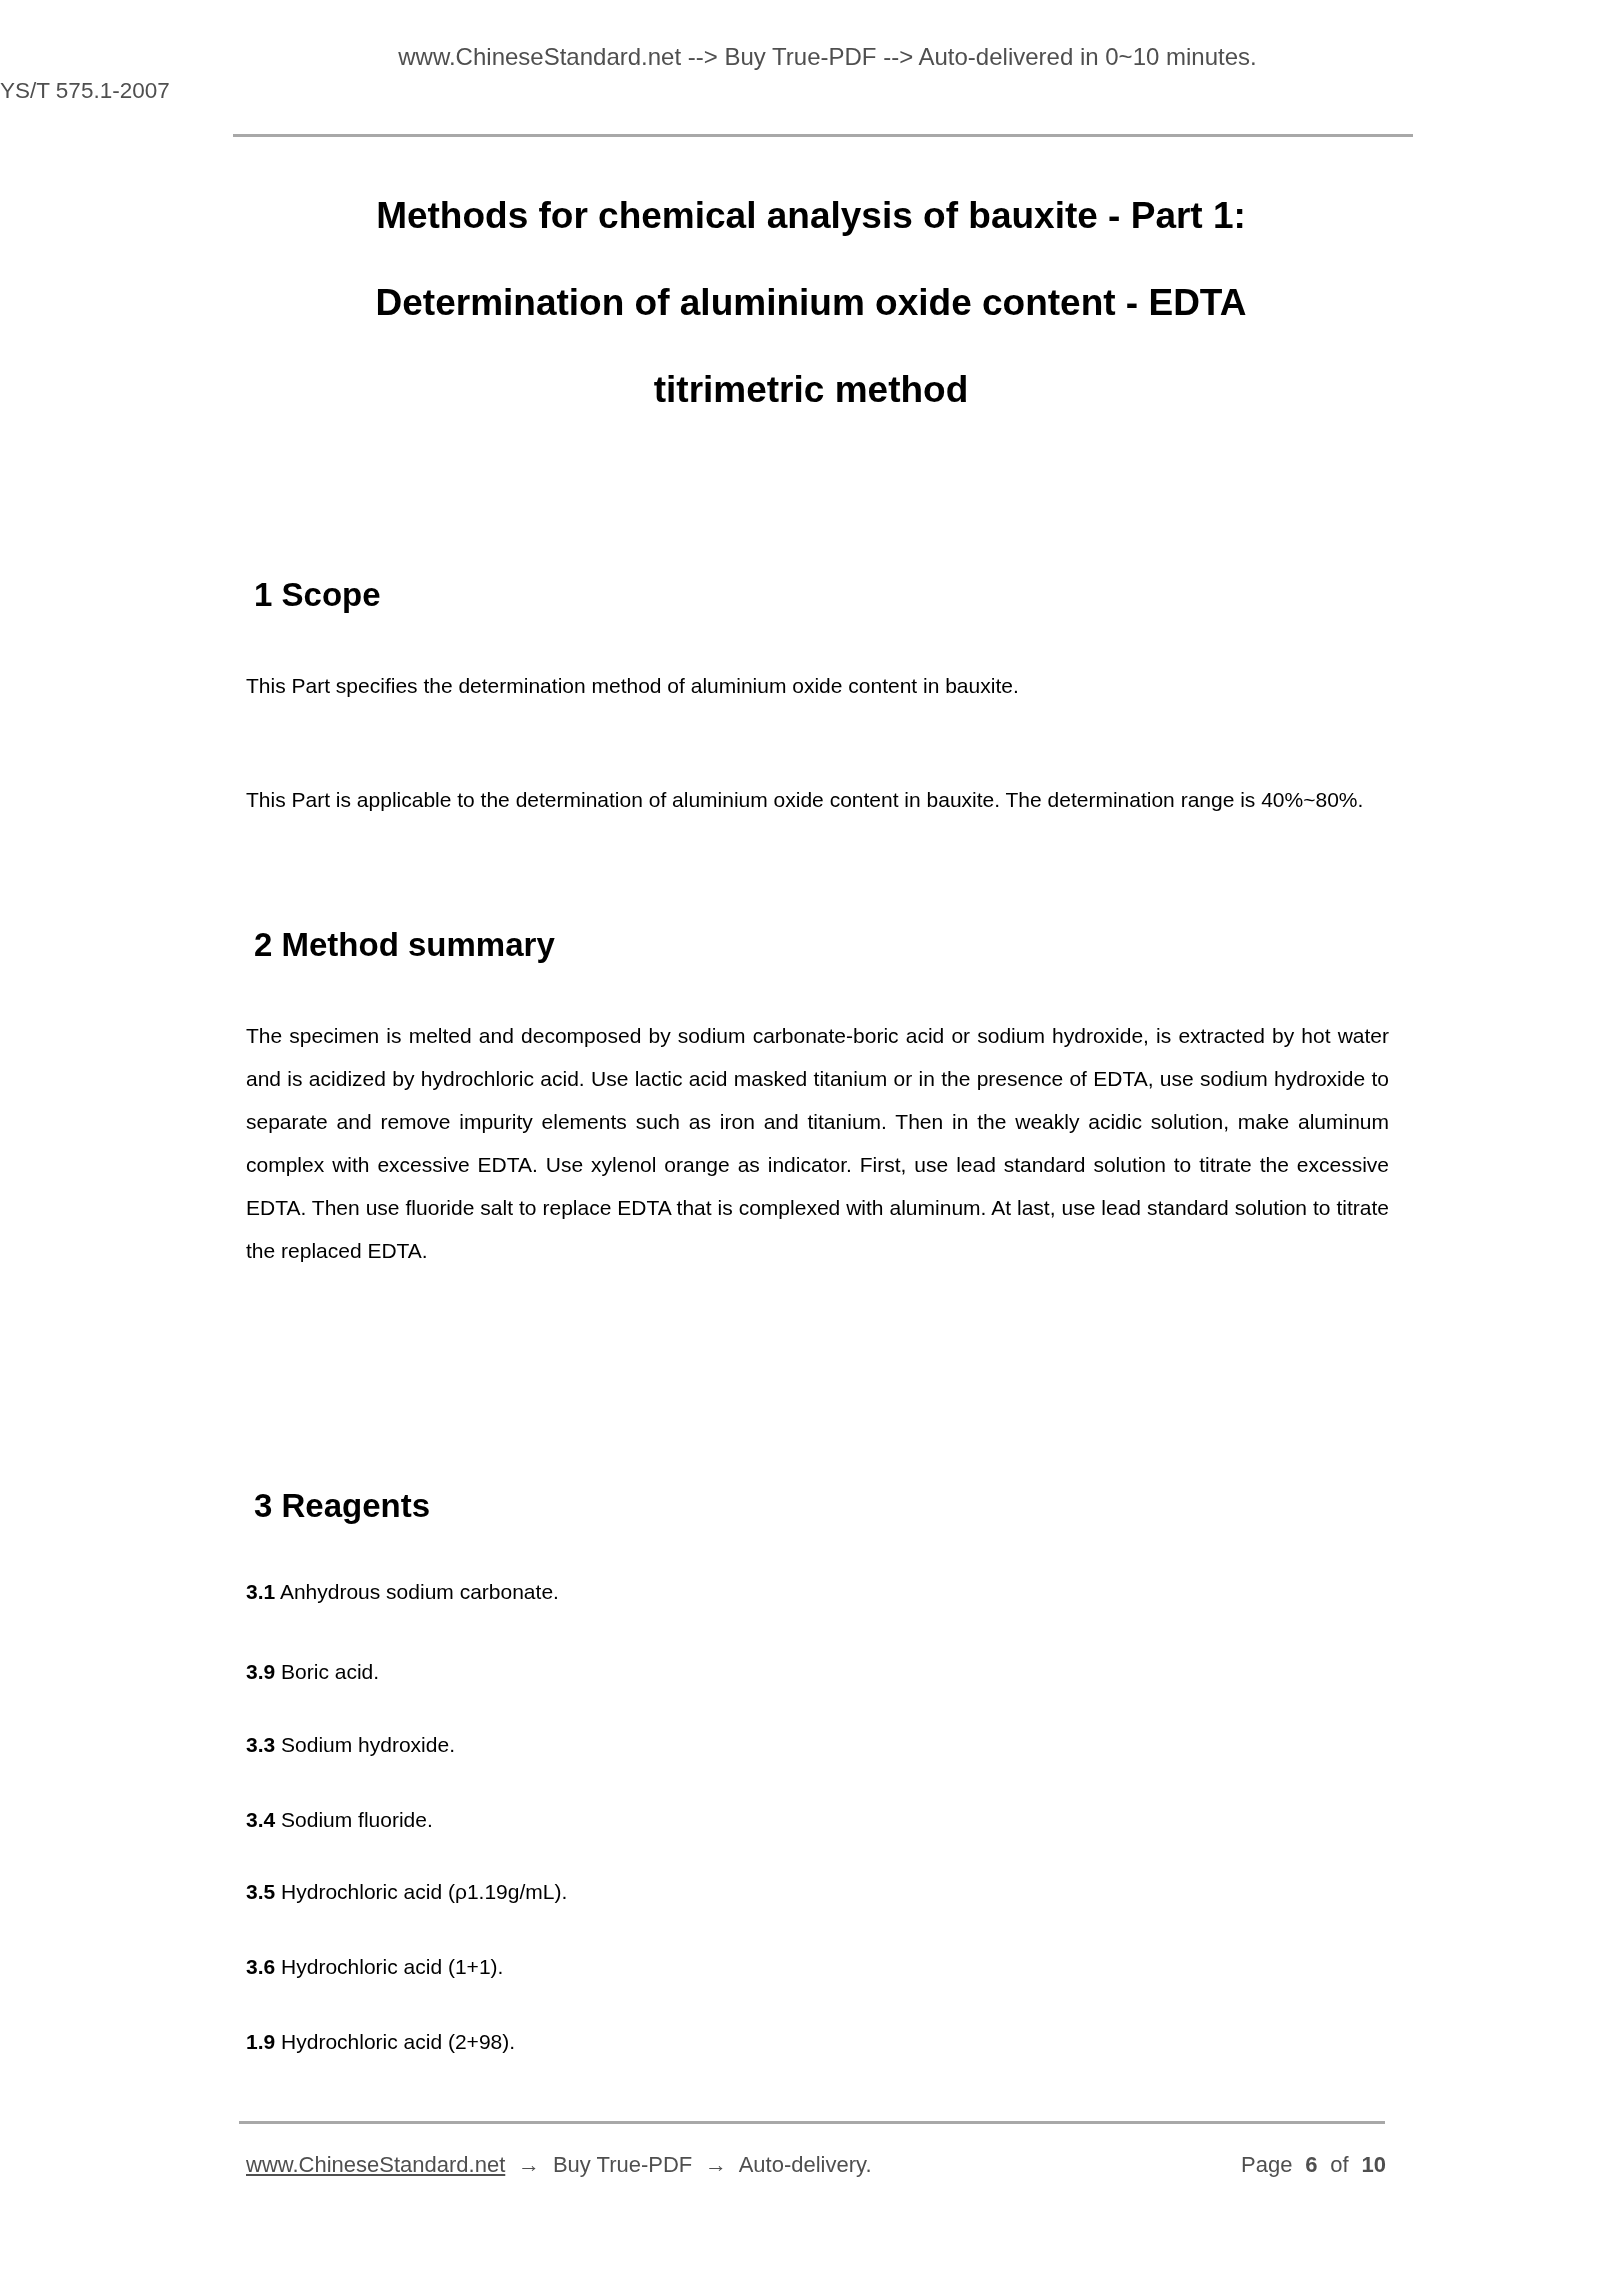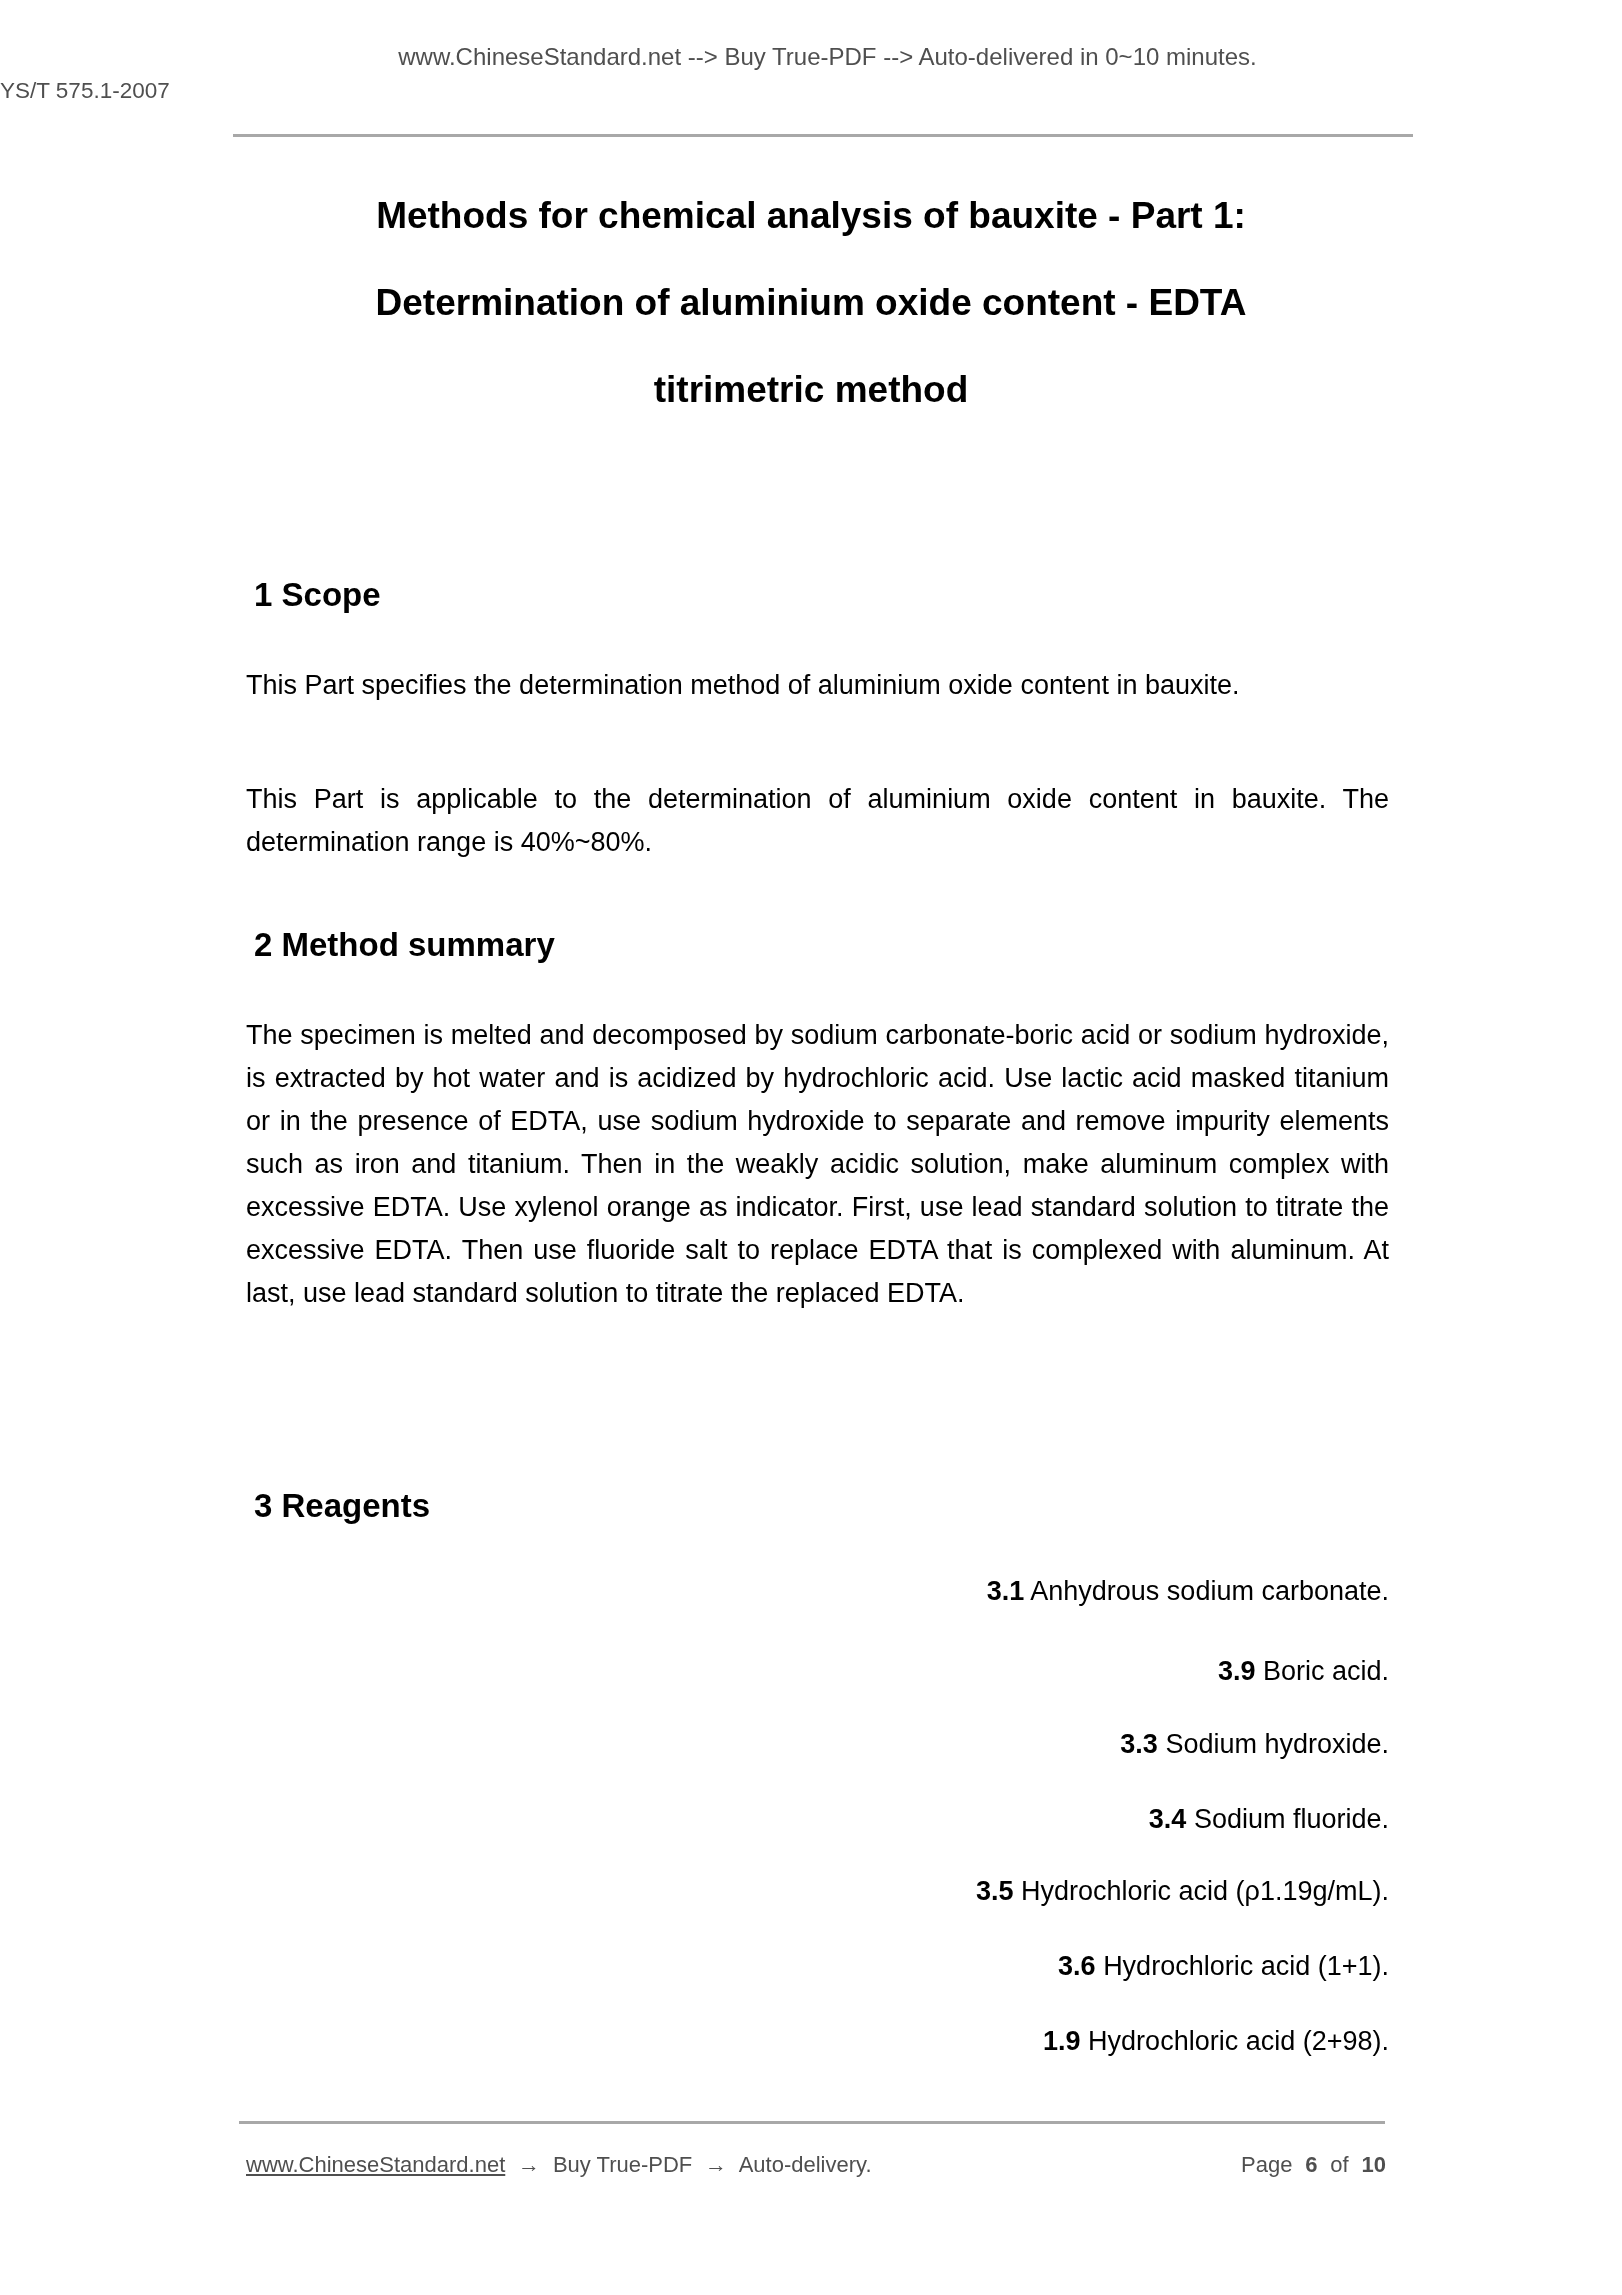--- a/index.html
+++ b/index.html
@@ -29,27 +29,27 @@
   .title > div { height: 87px; line-height: 87px; }
   .h {
     position: absolute; left: 246px; margin: 8px;
     font-size: 33px; font-weight: bold; color: #000000; line-height: 40px;
   }
   .scope-h    { top: 567px;  }
   .method-h   { top: 917px; }
   .reagents-h { top: 1478px; }
   .body {
     position: absolute; left: 246px; width: 1143px; margin: 0;
-    font-size: 27px; line-height: 43px; color: #000000;
+    font-size: 21px; line-height: 43px; color: #000000;
     text-align: justify;
   }
   .p1 { top: 664px;  }
   .p2 { top: 778px;  }
   .p3 { top: 1014px; }
-  .item { text-align: right; white-space: nowrap; }
+  .item { text-align: left; white-space: nowrap; }
   .i1 { top: 1570px; } .i2 { top: 1650px; } .i3 { top: 1723px; }
   .i4 { top: 1798px; } .i5 { top: 1870px; } .i6 { top: 1945px; }
   .i7 { top: 2020px; }
   .item b { font-weight: bold; }
   .footer {
     position: absolute; top: 2148px; left: 246px; width: 1140px;
     display: flex; justify-content: space-between; align-items: baseline;
     font-size: 22px; color: #4f4f4f; line-height: 33px;
   }
   .footer-left span, .footer-left a { margin-right: 6.7px; }

